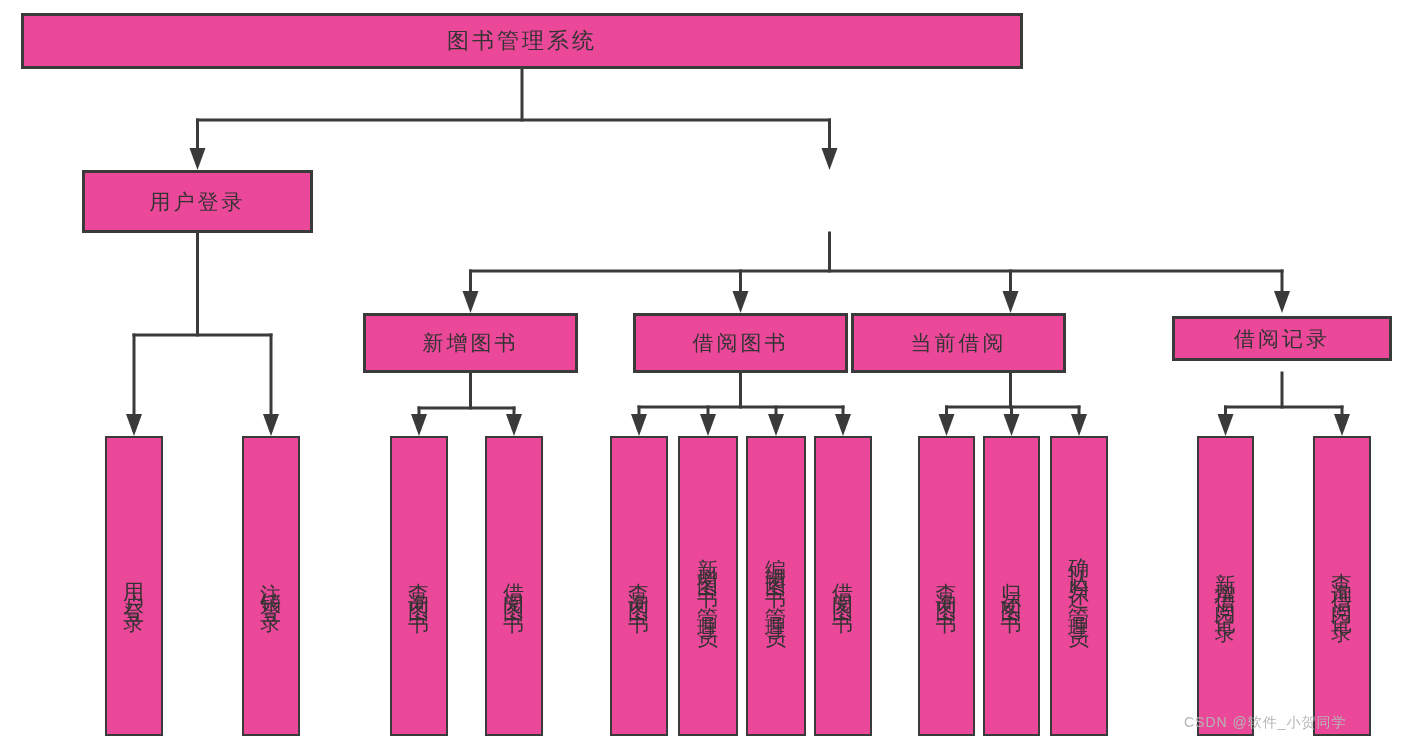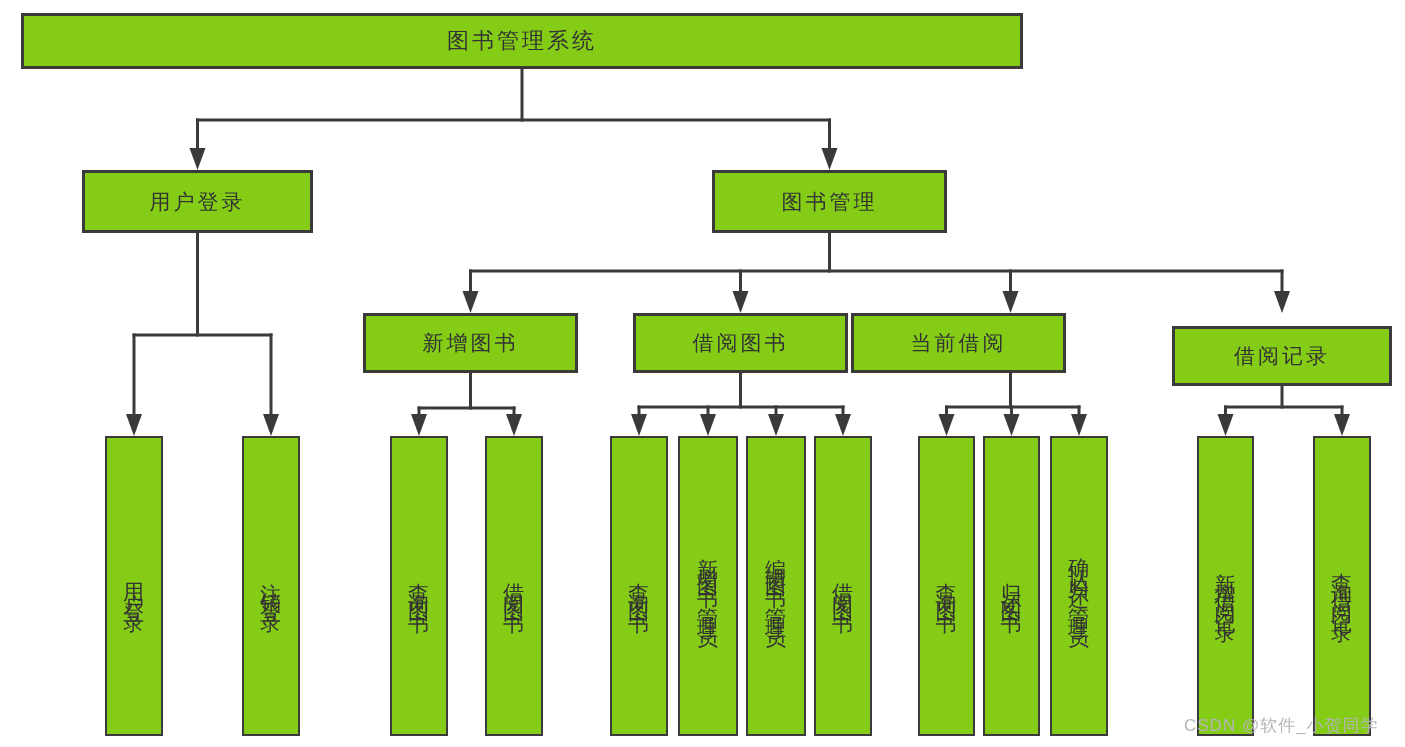--- a/index.html
+++ b/index.html
@@ -13,34 +13,34 @@
     width:1405px;height:747px;position:relative;overflow:hidden;
     background:var(--bg-color);
     font-family:"Liberation Sans","DejaVu Sans",sans-serif;
   }
   #stage{position:absolute;left:0;top:0;width:1405px;height:747px;}
   #connectors{position:absolute;left:0;top:0;z-index:1;}
   #connectors line{stroke:var(--line-color);stroke-width:3;stroke-linecap:square;}
   #connectors polygon{fill:var(--line-color);}
   .box{
     position:absolute;z-index:2;box-sizing:border-box;
-    background:#84cc16;border:3px solid var(--line-color);
+    background:#ec4899;border:3px solid var(--line-color);
     display:flex;align-items:center;justify-content:center;
     color:var(--text-color);
   }
   .h-box{font-size:21px;letter-spacing:3px;white-space:nowrap;}
   .root-box{font-size:22px;}
   .v-box{border-width:2px;}
   .v-box .vtext{
     writing-mode:vertical-rl;text-orientation:mixed;
     font-size:21px;line-height:1;letter-spacing:10px;
   }
   .watermark{
     position:absolute;z-index:3;
-    color:var(--watermark-color);font-size:17px;letter-spacing:1px;
+    color:var(--watermark-color);font-size:14px;letter-spacing:1px;
     white-space:nowrap;
   }
 </style>
 </head>
 <body>
 
 <div id="stage">
 
   <svg id="connectors" width="1405" height="747" viewBox="0 0 1405 747">
 
@@ -104,34 +104,31 @@
     <polygon points="1334,414 1350,414 1342,436"></polygon>
   </svg>
 
   <div class="box h-box root-box" style="left:21px;top:13px;width:1002px;height:56px;">
     <span>图书管理系统</span>
   </div>
 
   <div class="box h-box" style="left:82px;top:170px;width:231px;height:63px;">
     <span>用户登录</span>
   </div>
-  <div class="box h-box" style="left:712px;top:170px;width:235px;height:63px;">
-    <span>图书管理</span>
-  </div>
 
   <div class="box h-box" style="left:363px;top:313px;width:215px;height:60px;">
     <span>新增图书</span>
   </div>
   <div class="box h-box" style="left:633px;top:313px;width:215px;height:60px;">
     <span>借阅图书</span>
   </div>
   <div class="box h-box" style="left:851px;top:313px;width:215px;height:60px;">
     <span>当前借阅</span>
   </div>
-  <div class="box h-box" style="left:1172px;top:326px;width:220px;height:60px;">
+  <div class="box h-box" style="left:1172px;top:316px;width:220px;height:45px;">
     <span>借阅记录</span>
   </div>
 
   <div class="box v-box" style="left:105px;top:436px;width:58px;height:300px;">
     <span class="vtext">用户登录</span>
   </div>
   <div class="box v-box" style="left:242px;top:436px;width:58px;height:300px;">
     <span class="vtext">注销登录</span>
   </div>
 

